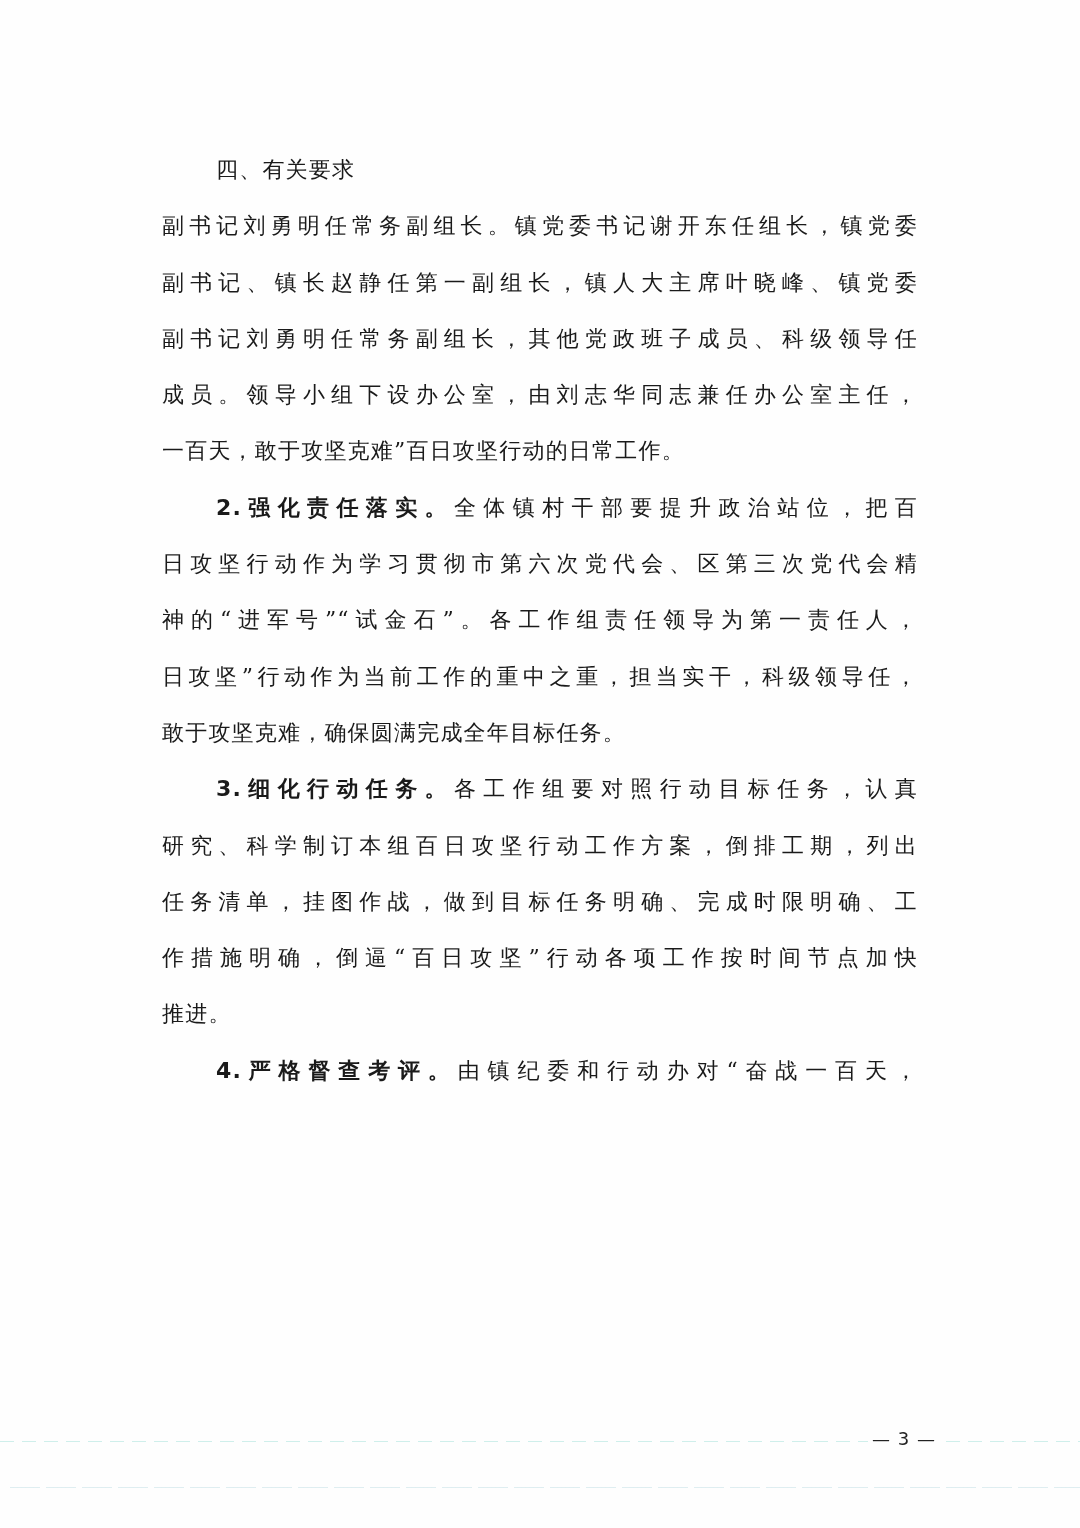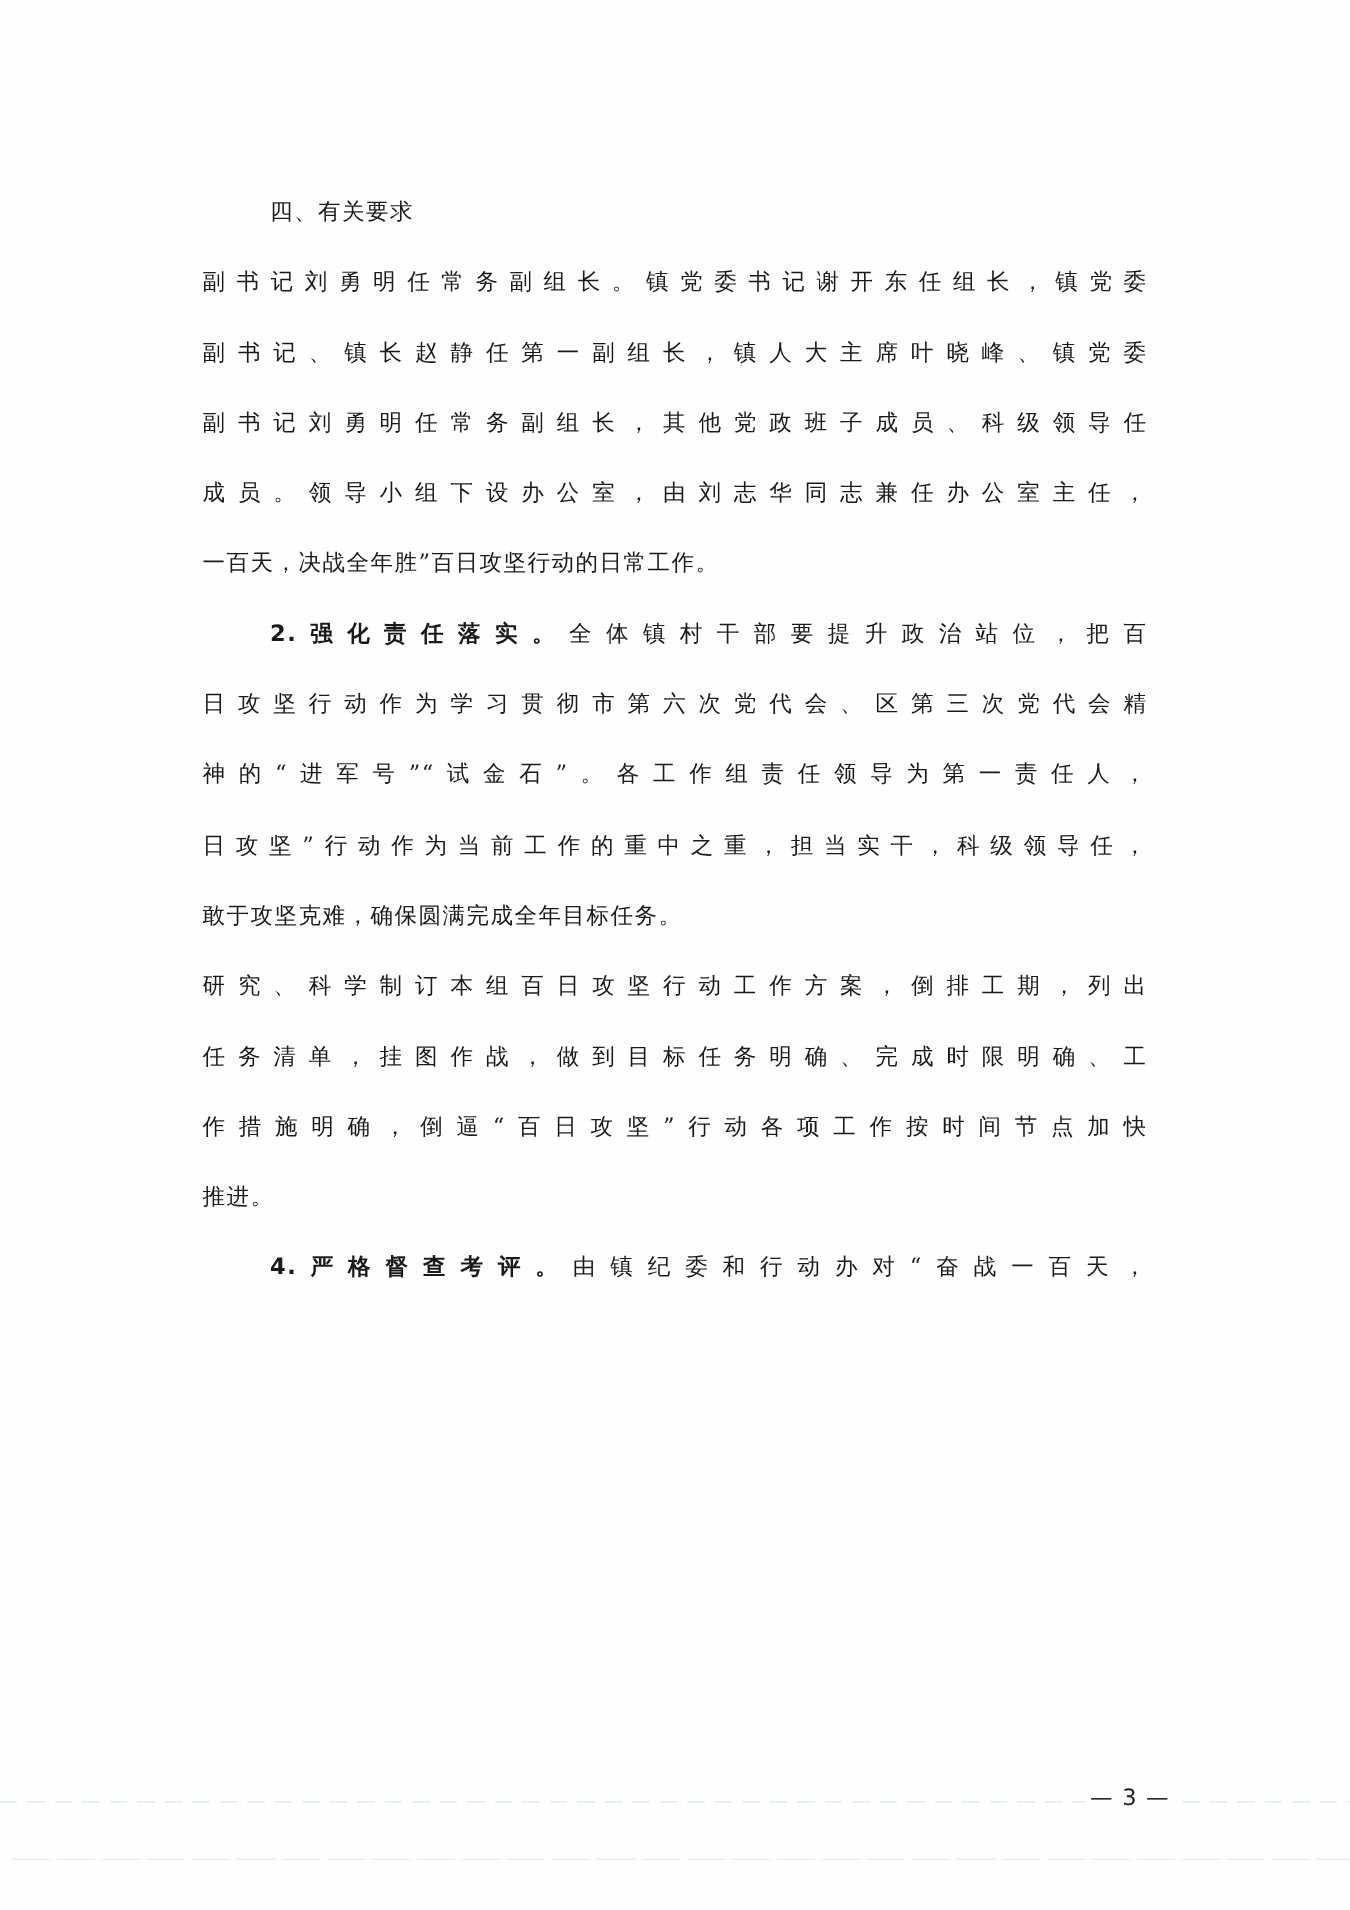--- a/index.html
+++ b/index.html
@@ -17,21 +17,21 @@
   }
   .content {
     position: absolute;
     left: 162px;
     top: 150px;
     width: 756px;
   }
   .line {
     height: 56.3px;
     line-height: 40px;
-    font-size: 18px;
+    font-size: 22px;
     white-space: nowrap;
     letter-spacing: 1.2px;
     text-align: justify;
     text-align-last: justify;
   }
   .line.last { text-align-last: left; }
   .indent { padding-left: 54px; }
   .section-heading {
     font-family: "DejaVu Sans", "Liberation Sans", sans-serif;
     font-weight: normal;
@@ -74,32 +74,33 @@
 <div class="page">
   <div class="content">
 
     <div class="line indent section-heading">四、有关要求</div>
 
     <div class="para">
       <div class="line">副书记刘勇明任常务副组长。镇党委书记谢开东任组长，镇党委</div>
       <div class="line">副书记、镇长赵静任第一副组长，镇人大主席叶晓峰、镇党委</div>
       <div class="line">副书记刘勇明任常务副组长，其他党政班子成员、科级领导任</div>
       <div class="line">成员。领导小组下设办公室，由刘志华同志兼任办公室主任，</div>
-      <div class="line last">一百天，决战全年胜”百日攻坚行动的日常工作。</div>
+      <div class="line last">一百天，敢于攻坚克难”百日攻坚行动的日常工作。</div>
     </div>
 
     <div class="para">
       <div class="line indent"><span class="bold-lead">2.</span><span class="bold-lead">强化责任落实。</span><span>全体镇村干部要提升政治站位，把百</span></div>
       <div class="line">日攻坚行动作为学习贯彻市第六次党代会、区第三次党代会精</div>
       <div class="line">神的“进军号”“试金石”。各工作组责任领导为第一责任人，</div>
       <div class="line">日攻坚”行动作为当前工作的重中之重，担当实干，科级领导任，</div>
       <div class="line last">敢于攻坚克难，确保圆满完成全年目标任务。</div>
     </div>
 
     <div class="para">
+      <div class="line indent"><span class="bold-lead">3.</span><span class="bold-lead">细化行动任务。</span><span>各工作组要对照行动目标任务，认真</span></div>
       <div class="line">研究、科学制订本组百日攻坚行动工作方案，倒排工期，列出</div>
       <div class="line">任务清单，挂图作战，做到目标任务明确、完成时限明确、工</div>
       <div class="line">作措施明确，倒逼“百日攻坚”行动各项工作按时间节点加快</div>
       <div class="line last">推进。</div>
     </div>
 
     <div class="para">
       <div class="line indent"><span class="bold-lead">4.</span><span class="bold-lead">严格督查考评。</span><span>由镇纪委和行动办对“奋战一百天，</span></div>
     </div>
 

